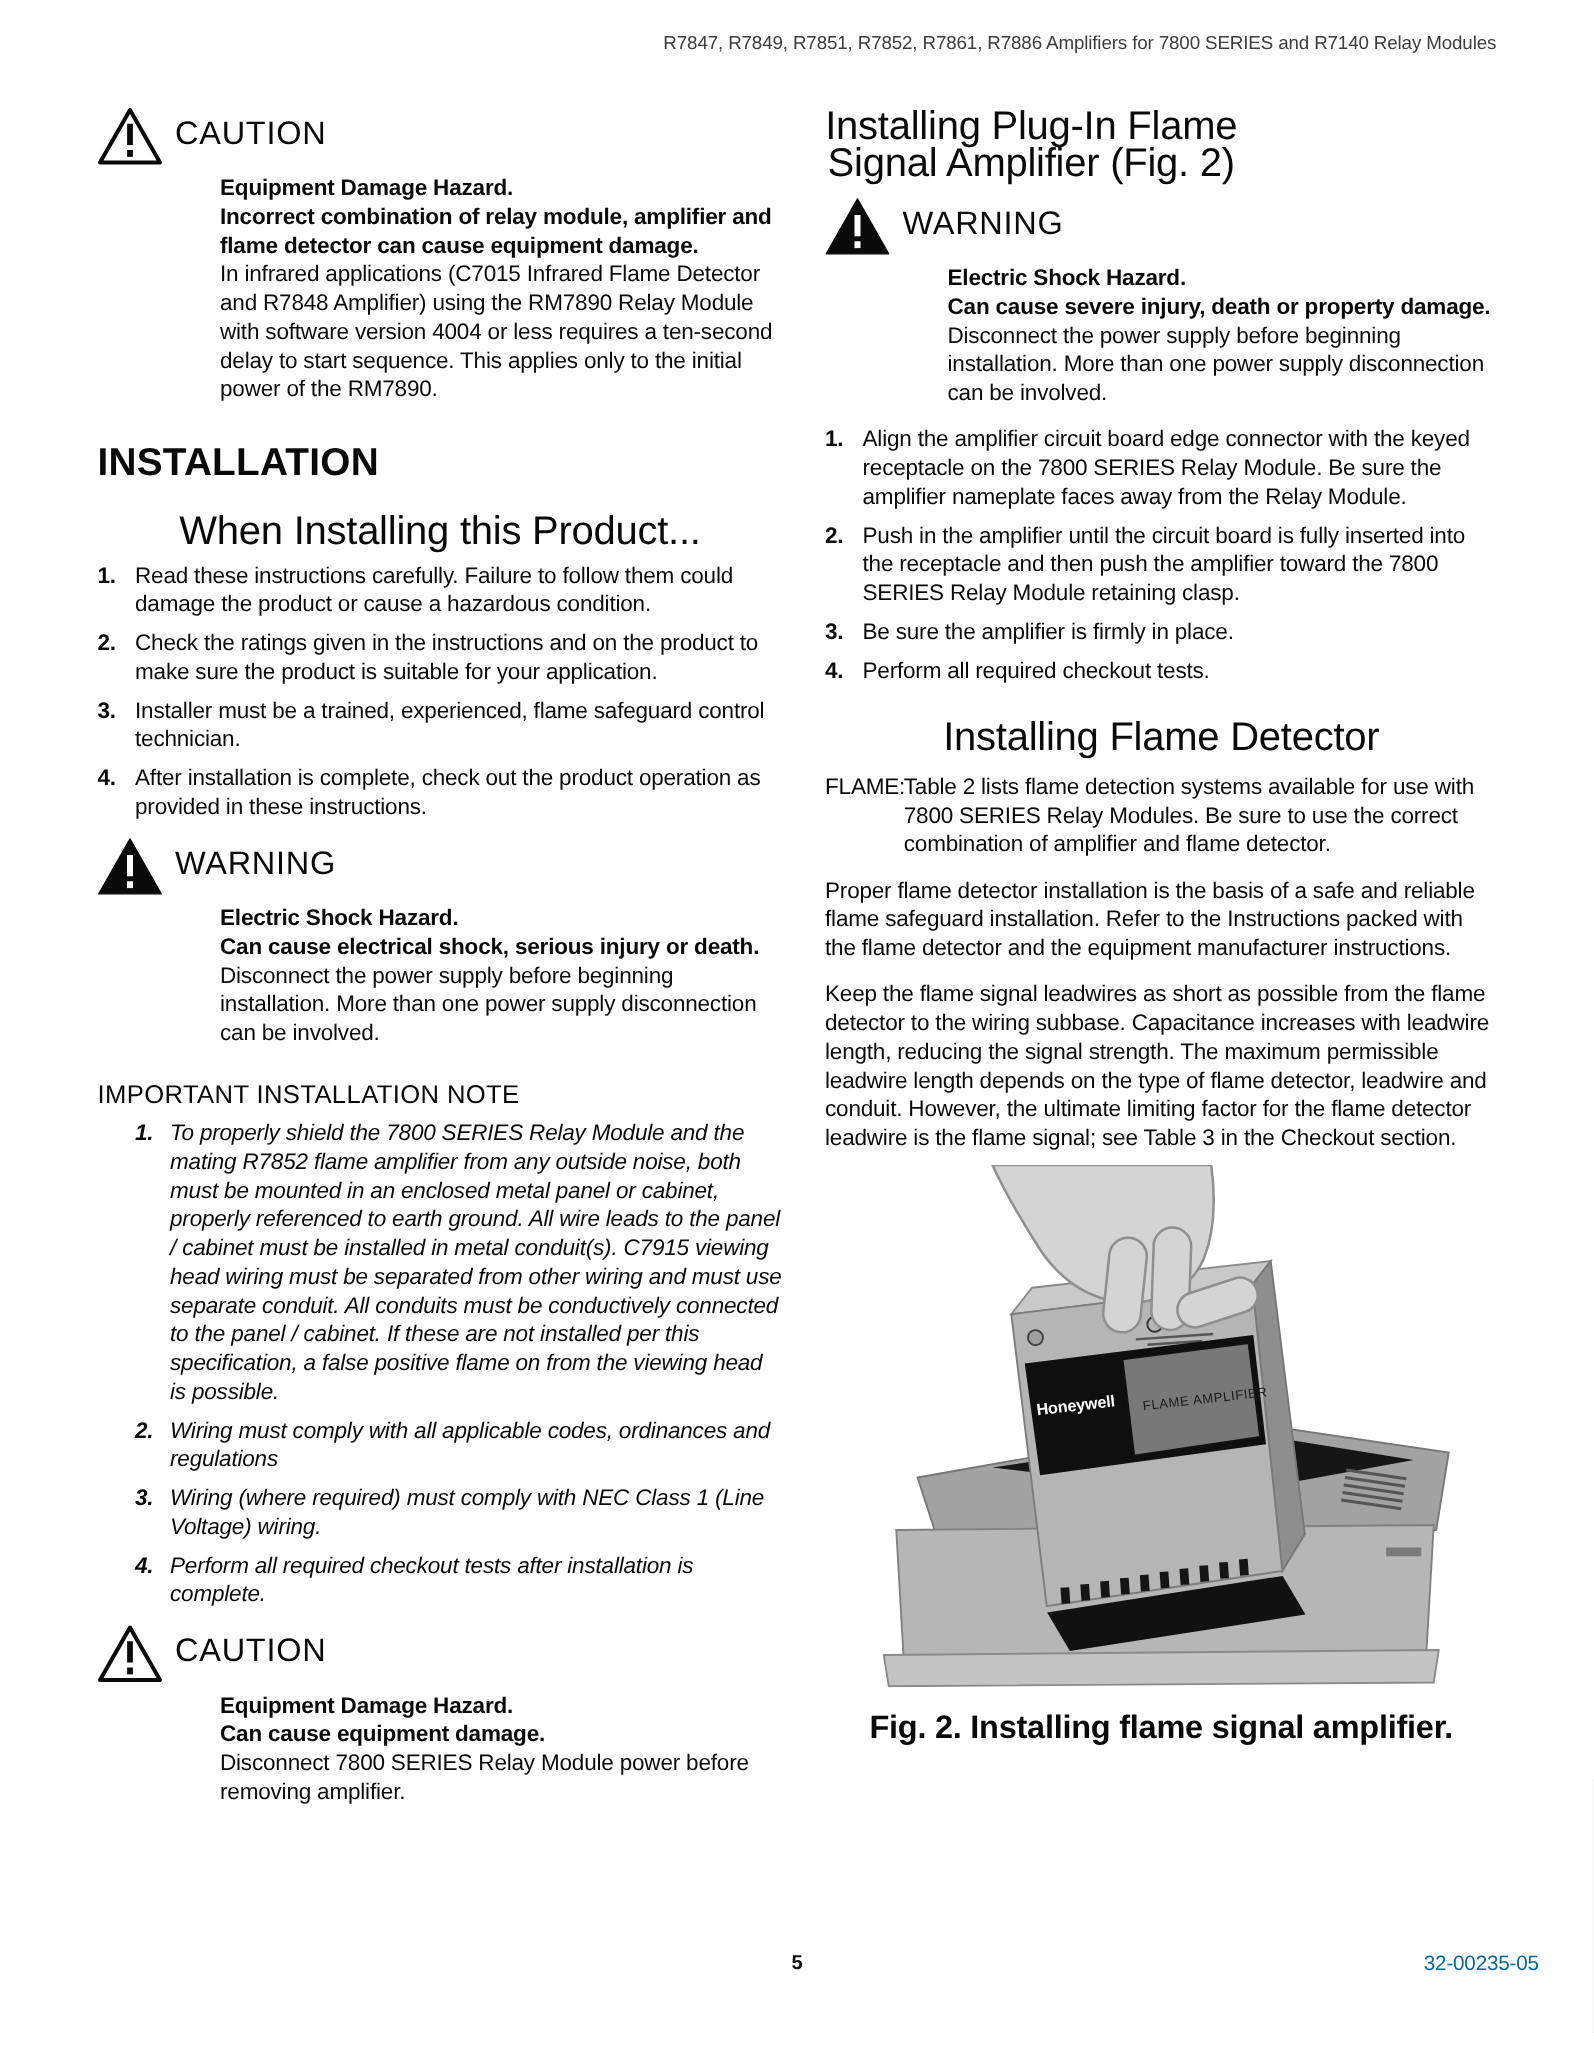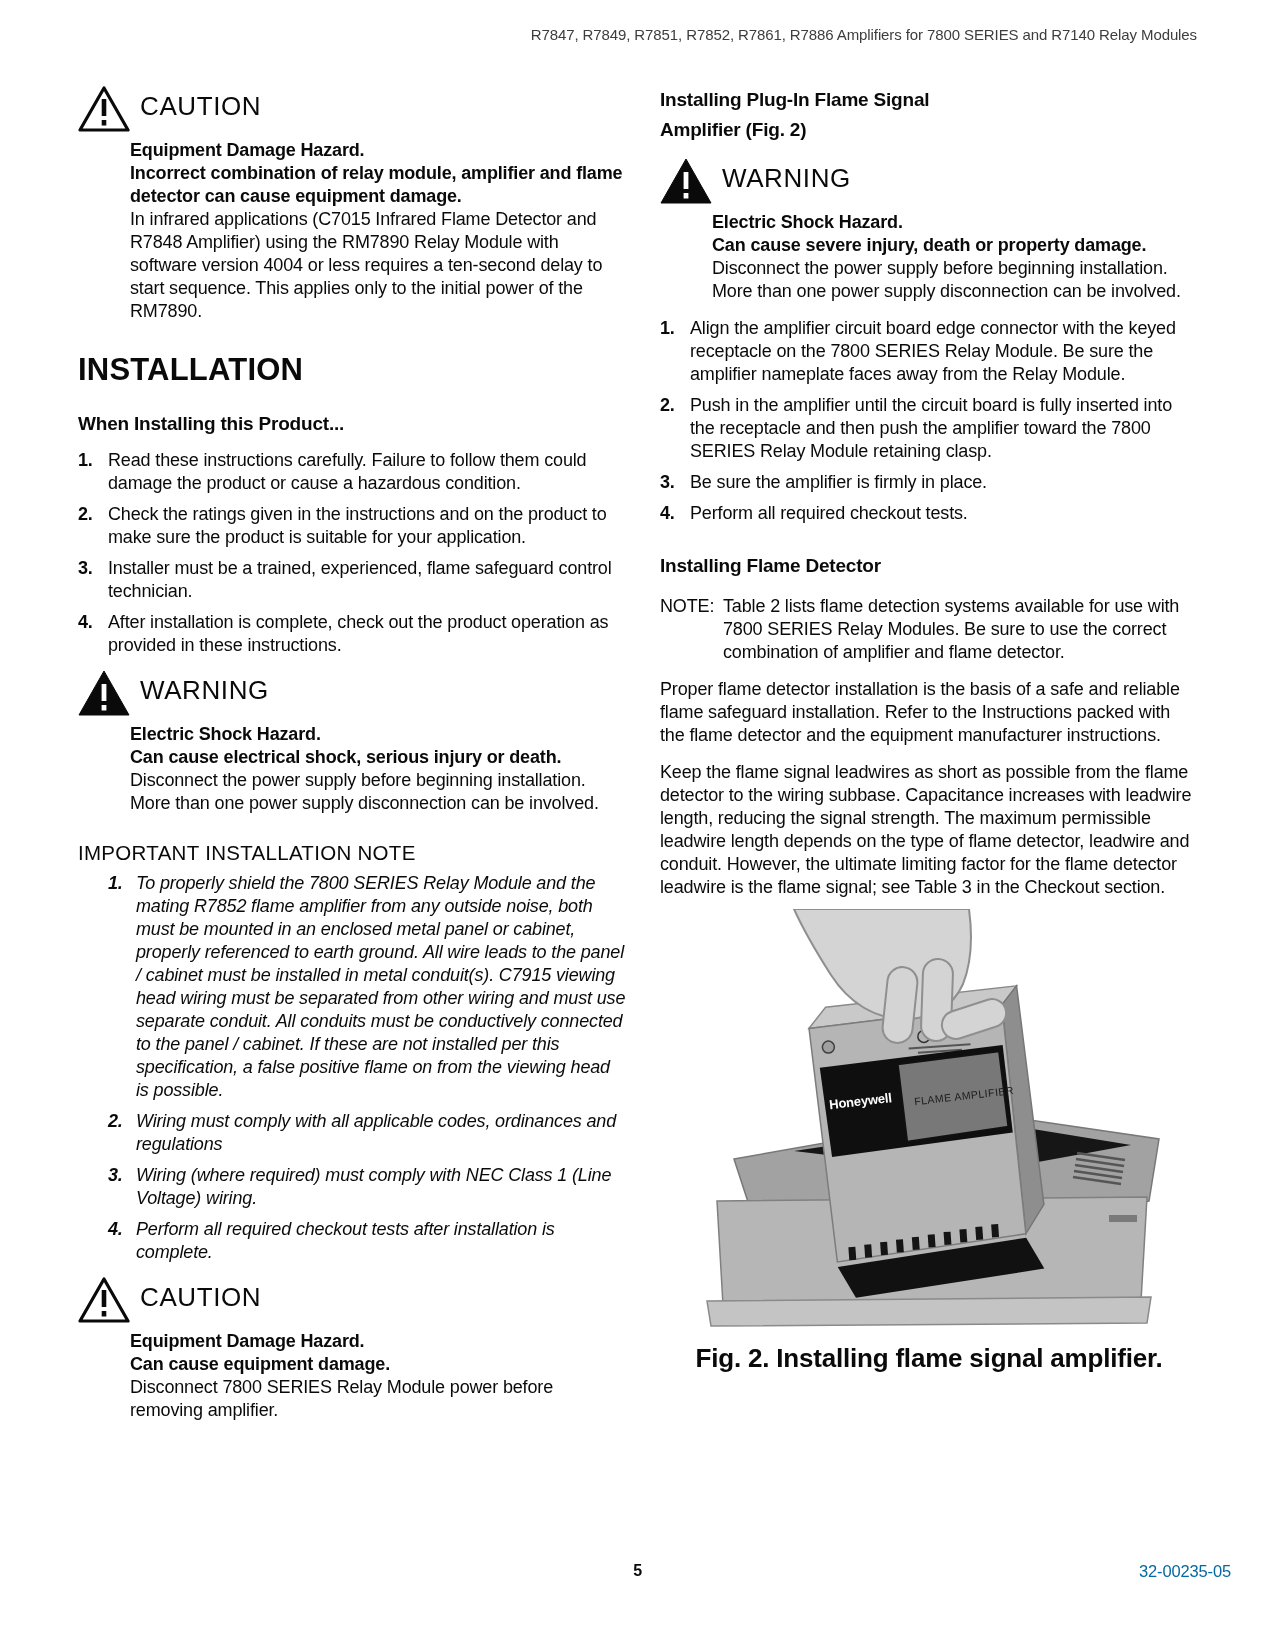--- a/index.html
+++ b/index.html
@@ -10,28 +10,28 @@
   }
   .running-header{
     position:absolute;top:26px;right:78px;font-size:15px;color:#3d3d3d;
     letter-spacing:-0.1px;
   }
   .col{position:absolute;top:85px;font-size:18px;line-height:23px;}
   .col-left{left:78px;width:548px;}
   .col-right{left:660px;width:538px;}
 
   h1.section{font-size:31px;line-height:34px;font-weight:bold;margin:30px 0 0 0;letter-spacing:0.2px;}
-  h2.sub{font-size:19px;line-height:30px;font-weight:bold;margin:22px 0 10px 0;letter-spacing:-0.2px;}
+  h2.sub{font-size:32px;line-height:30px;font-weight:normal;margin:22px 0 10px 0;letter-spacing:-0.2px;text-align:center;}
   h2.sub-tight{max-width:330px;margin-top:0;}
 
   .warn{margin-top:12px;}
   .warn-head{position:relative;min-height:48px;}
   .warn-icon{position:absolute;left:0;top:0;width:52px;height:48px;}
   .warn-title{margin-left:62px;padding-top:10px;font-size:26px;font-weight:normal;letter-spacing:0.6px;}
-  .warn-body{margin-left:52px;margin-top:6px;}
+  .warn-body{margin-left:98px;margin-top:6px;}
   .warn-body .b{font-weight:bold;}
 
   .num-list{margin-top:4px;}
   .li{display:flex;margin-bottom:8px;}
   .li .num{flex:none;width:30px;font-weight:bold;}
   .li .txt{flex:1;}
 
   .imp-head{font-size:20.5px;margin-top:26px;letter-spacing:0.3px;}
   .note-list{margin-left:30px;margin-top:8px;font-style:italic;}
   .note-list .num{width:28px;font-weight:bold;}
@@ -193,21 +193,21 @@
       </div>
       <div class="li">
         <span class="num">4.</span>
         <span class="txt">Perform all required checkout tests.</span>
       </div>
     </div>
 
     <h2 class="sub" style="margin-top:26px;">Installing Flame Detector</h2>
 
     <div class="note-para">
-      <span class="note-label">NOTE:</span>
+      <span class="note-label">FLAME:</span>
       <span class="note-text">Table 2 lists flame detection systems available for use with 7800 SERIES Relay Modules. Be sure to use the correct combination of amplifier and flame detector.</span>
     </div>
 
     <div class="para">Proper flame detector installation is the basis of a safe and reliable flame safeguard installation. Refer to the Instructions packed with the flame detector and the equipment manufacturer instructions.</div>
     <div class="para">Keep the flame signal leadwires as short as possible from the flame detector to the wiring subbase. Capacitance increases with leadwire length, reducing the signal strength. The maximum permissible leadwire length depends on the type of flame detector, leadwire and conduit. However, the ultimate limiting factor for the flame detector leadwire is the flame signal; see Table 3 in the Checkout section.</div>
 
     <div class="figure-wrap">
       <svg width="500" height="418" viewBox="0 0 500 418">
 
         <g>

